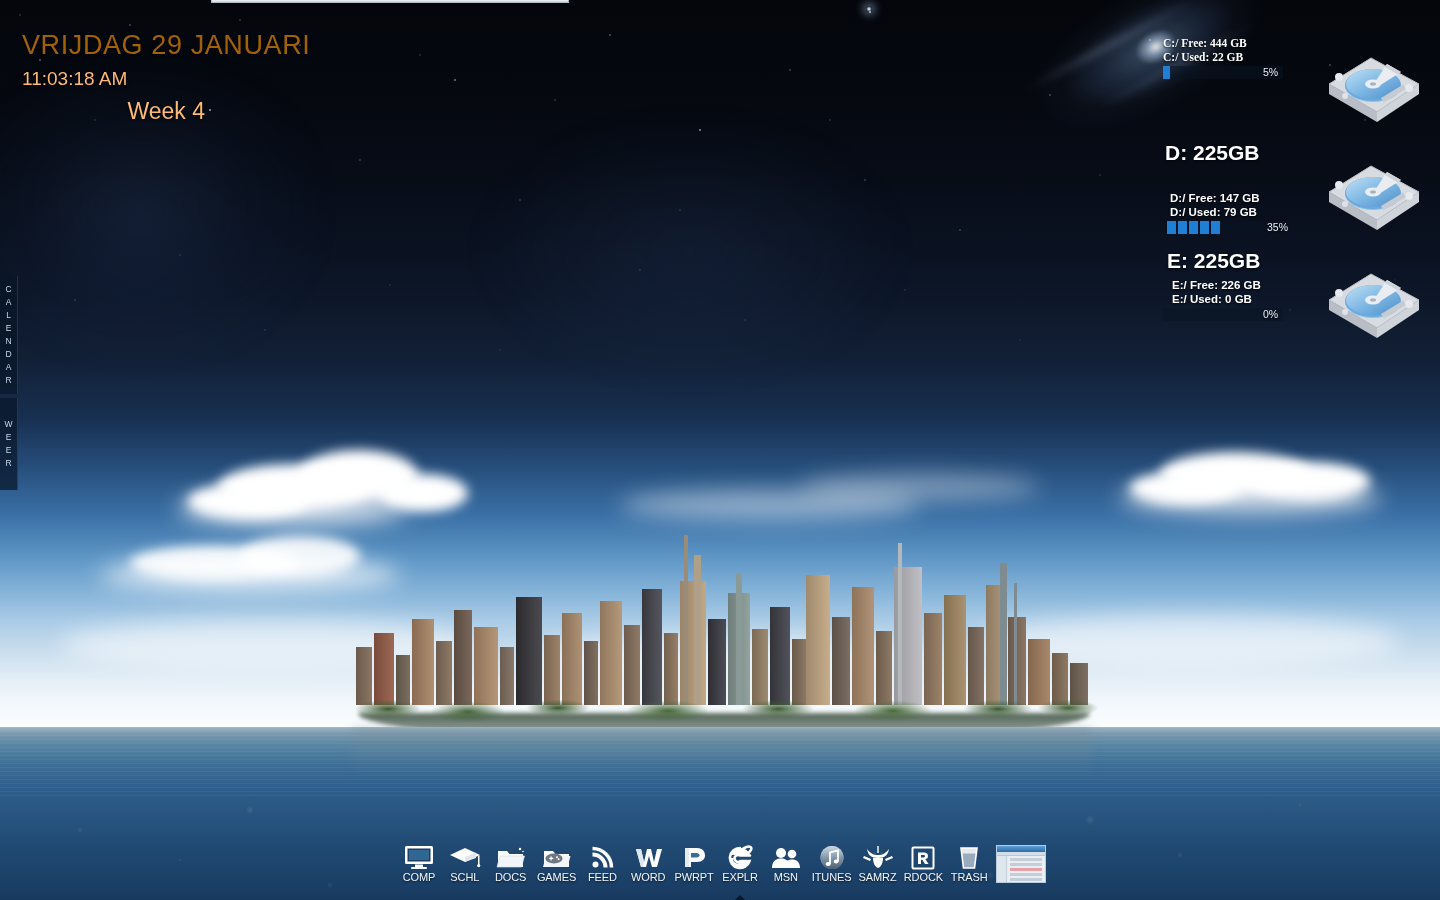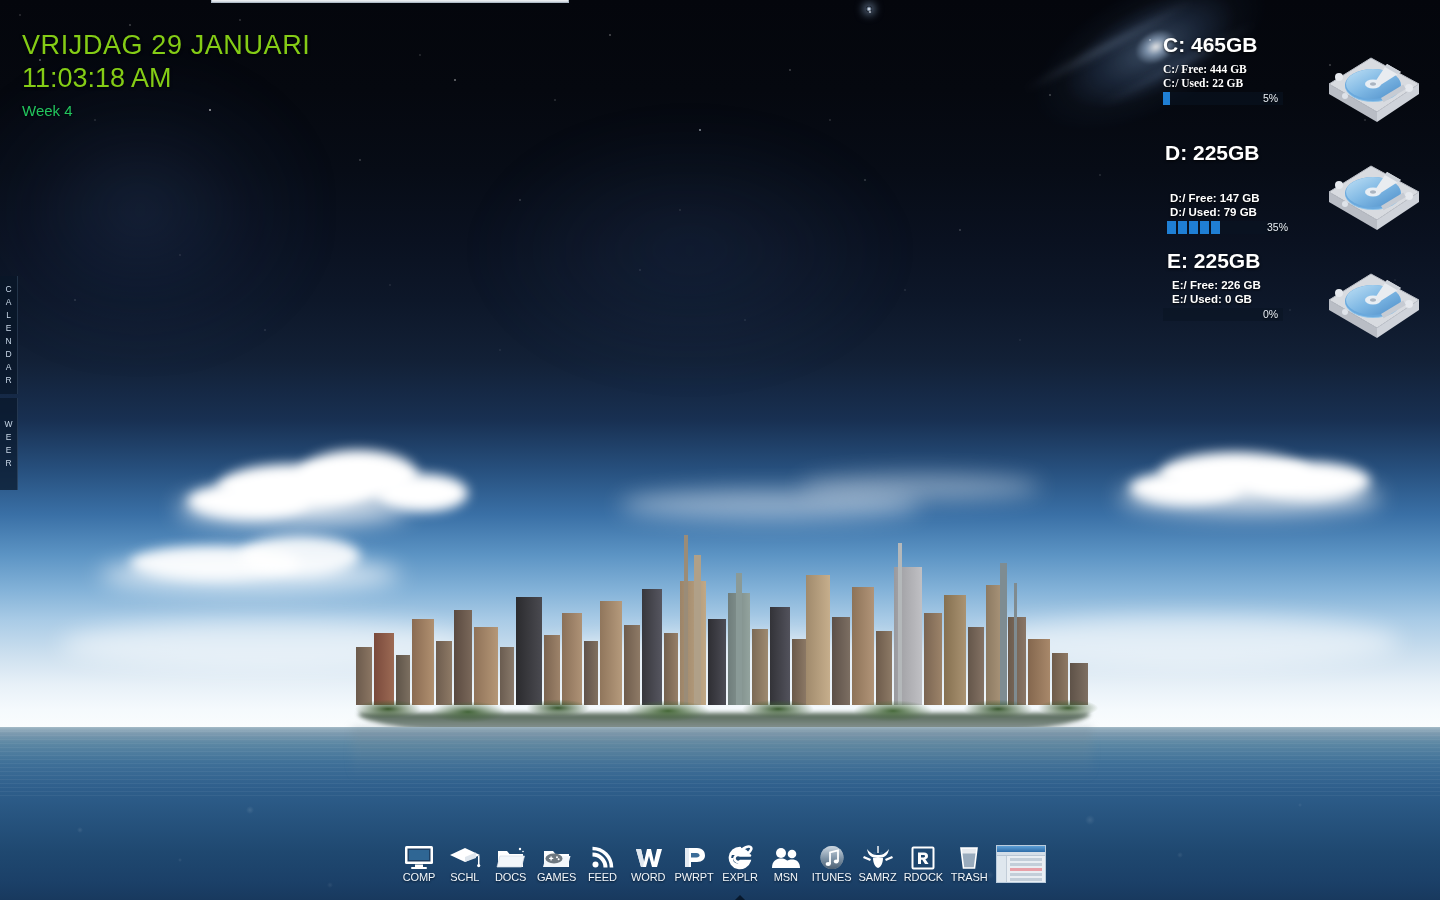--- a/index.html
+++ b/index.html
@@ -187,30 +187,31 @@
   .island-base {
     position:absolute; left:10px; bottom:-12px; width:732px; height:30px;
     background:linear-gradient(to bottom, rgba(58,78,58,.85), rgba(35,55,48,.5) 60%, rgba(30,50,50,0));
     border-radius:0 0 50% 50%/0 0 100% 100%;
     filter:blur(2px);
   }
 
   
   #clock-widget { position:absolute; left:22px; top:28px; }
   .clock-date {
-    font-size:27px; color:#84cc16; letter-spacing:.6px; line-height:34px;
+    font-size:27px; color:#a16207; letter-spacing:.6px; line-height:34px;
     font-weight:400; text-shadow:0 1px 3px rgba(0,0,0,.75);
   }
   .clock-time {
-    font-size:27px; color:#84cc16; line-height:33px; font-weight:400;
+    font-size:19px; color:#fdba74; line-height:33px; font-weight:400;
     text-shadow:0 1px 3px rgba(0,0,0,.75);
   }
   .clock-week {
-    font-size:15px; color:#22c55e; line-height:32px; font-weight:400;
+    font-size:23px; color:#fdba74; line-height:32px; font-weight:400;
     text-shadow:0 1px 3px rgba(0,0,0,.75);
+    text-align:center;
   }
 
   
   .side-tab {
     position:absolute; left:0; width:18px;
     background:rgba(8,22,40,.72);
     color:#c9d8e8; font-size:8.5px; letter-spacing:0;
     display:flex; flex-direction:column; align-items:center; justify-content:center;
     line-height:13px; font-weight:400;
     border-right:1px solid rgba(150,185,220,.18);
@@ -415,21 +416,20 @@
   <span>R</span>
 </div>
 <div class="side-tab" id="tab-weer">
   <span>W</span>
   <span>E</span>
   <span>E</span>
   <span>R</span>
 </div>
 
 <div class="drive-widget" id="drive-c">
-  <div class="drive-title">C: 465GB</div>
   <div class="drive-lines">
     <div class="drive-line">C:/ Free: 444 GB</div>
     <div class="drive-line">C:/ Used: 22 GB</div>
   </div>
   <div class="drive-bar">
     <div class="drive-bar-fill" style="width:7px;"></div>
     <div class="drive-pct">5%</div>
   </div>
   <svg class="drive-hdd" viewBox="0 0 112 92">
     <g>

